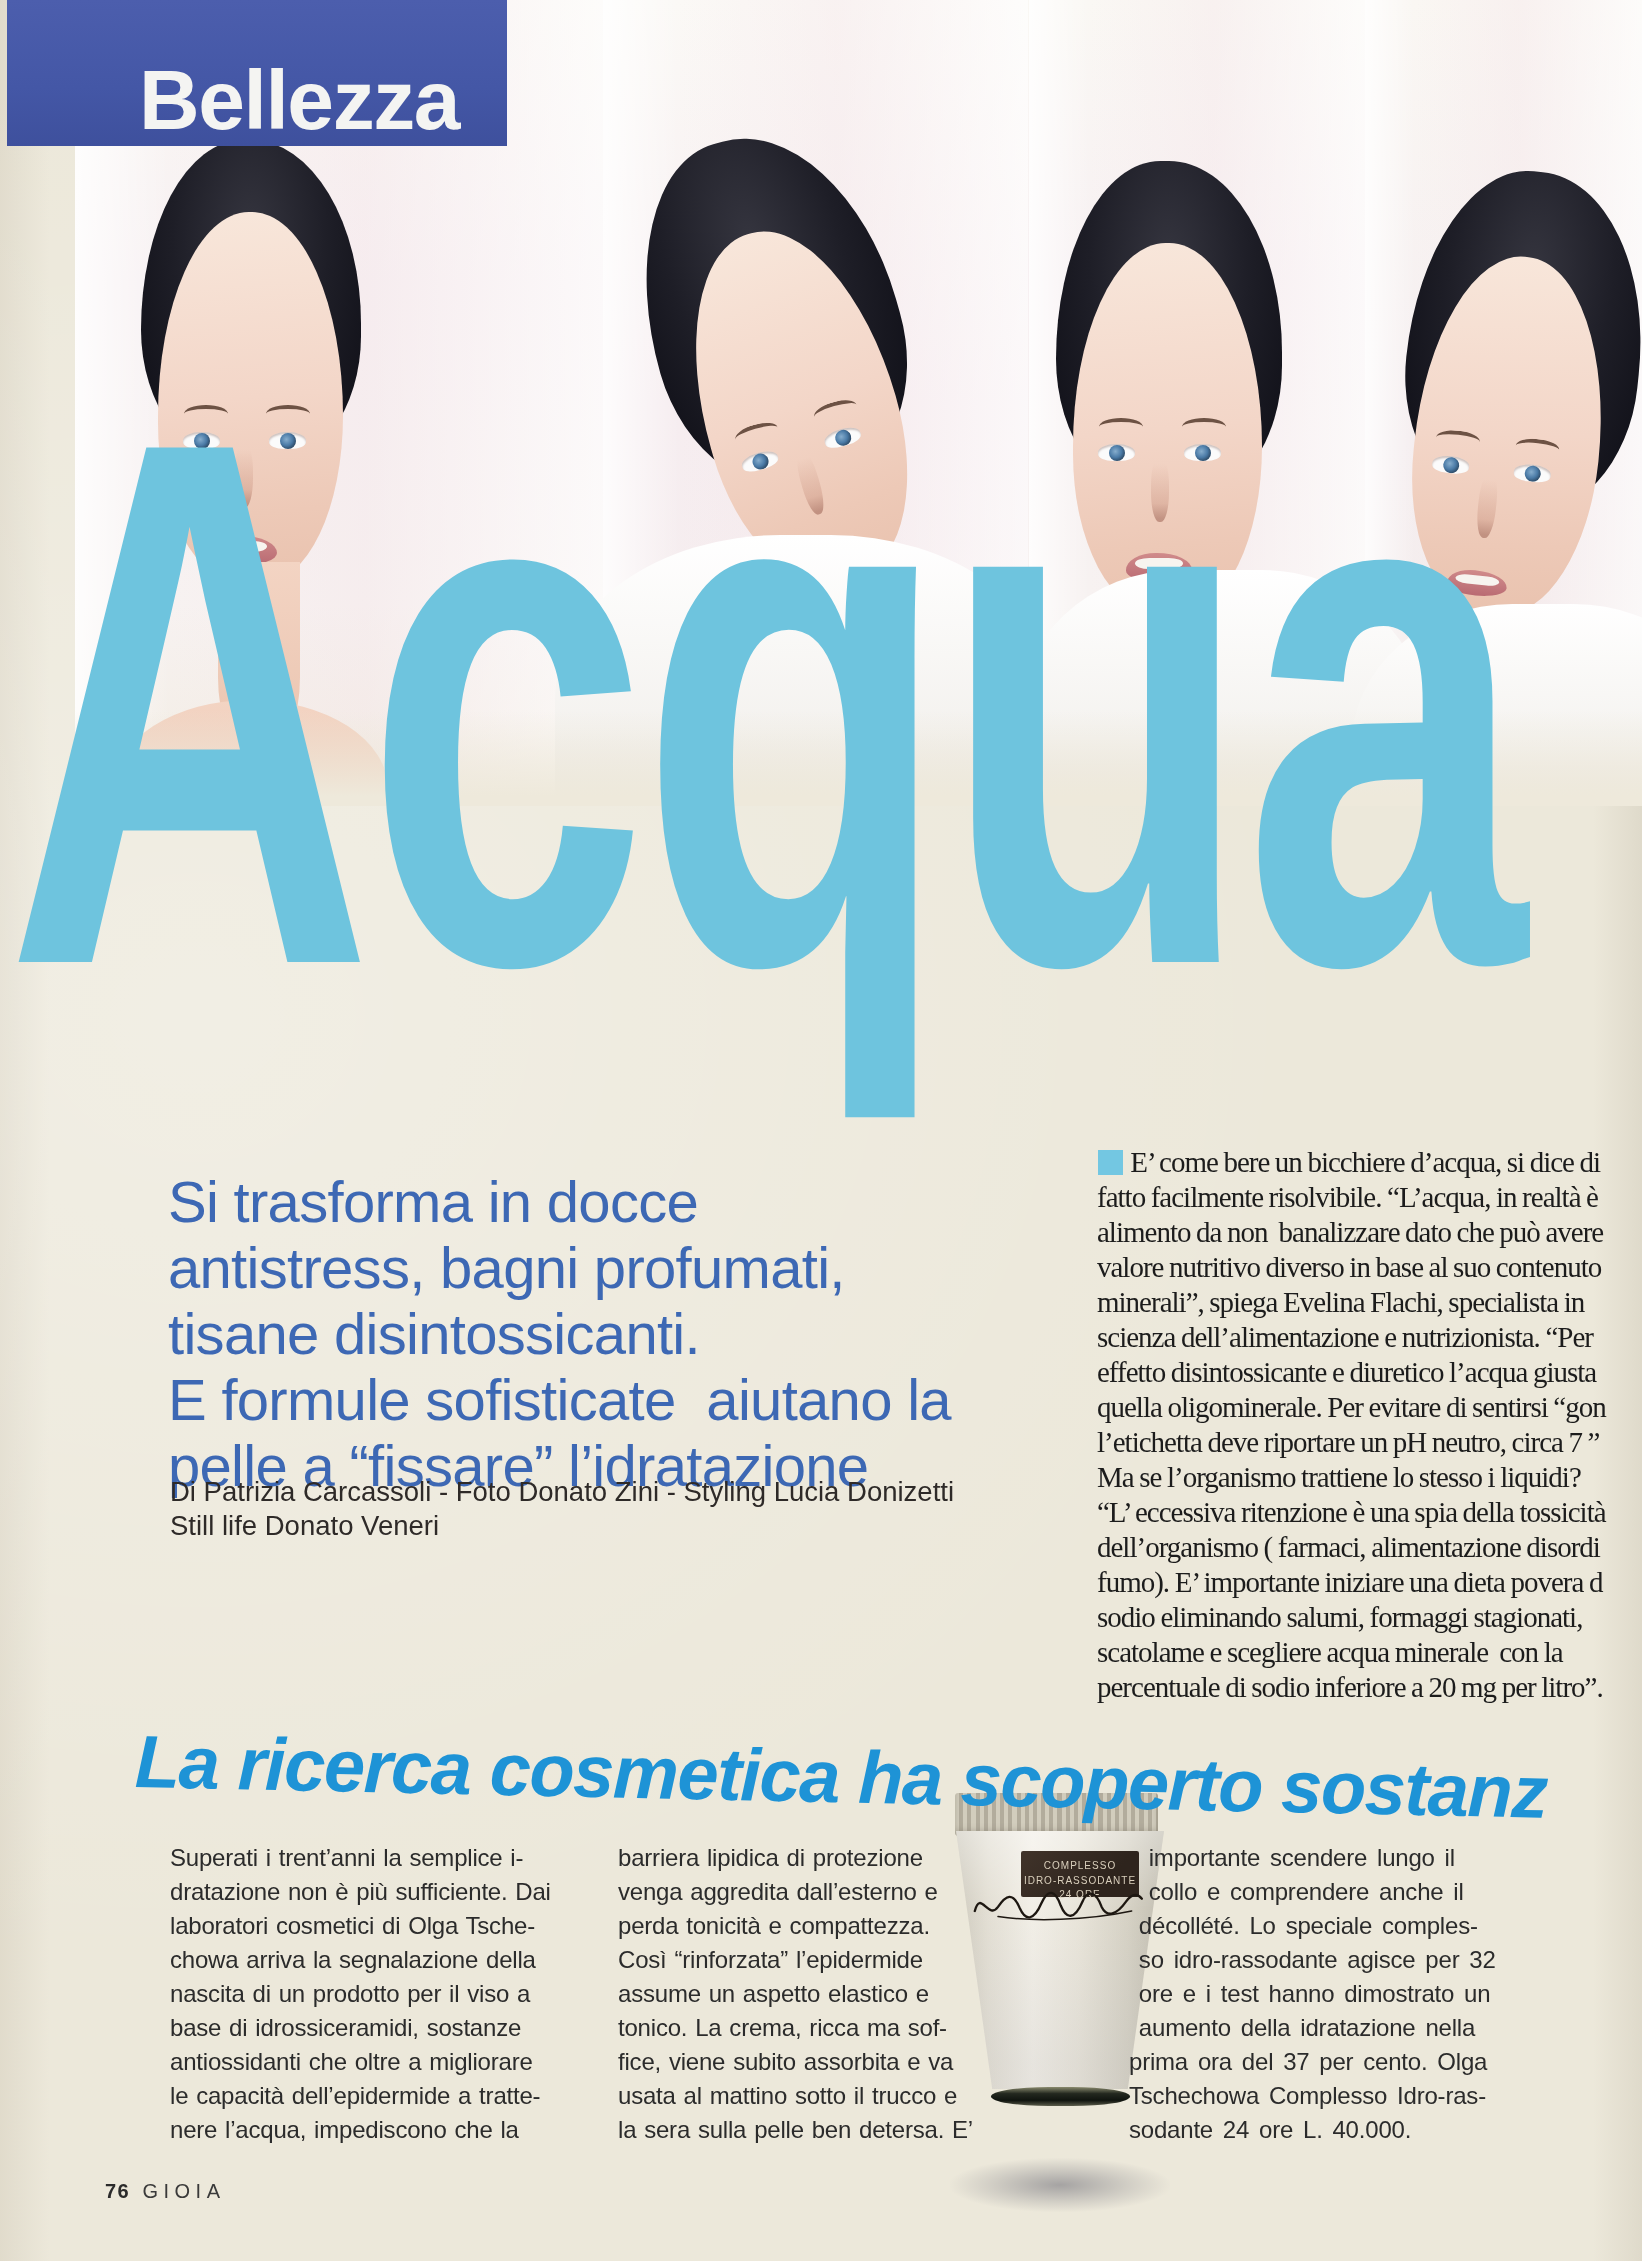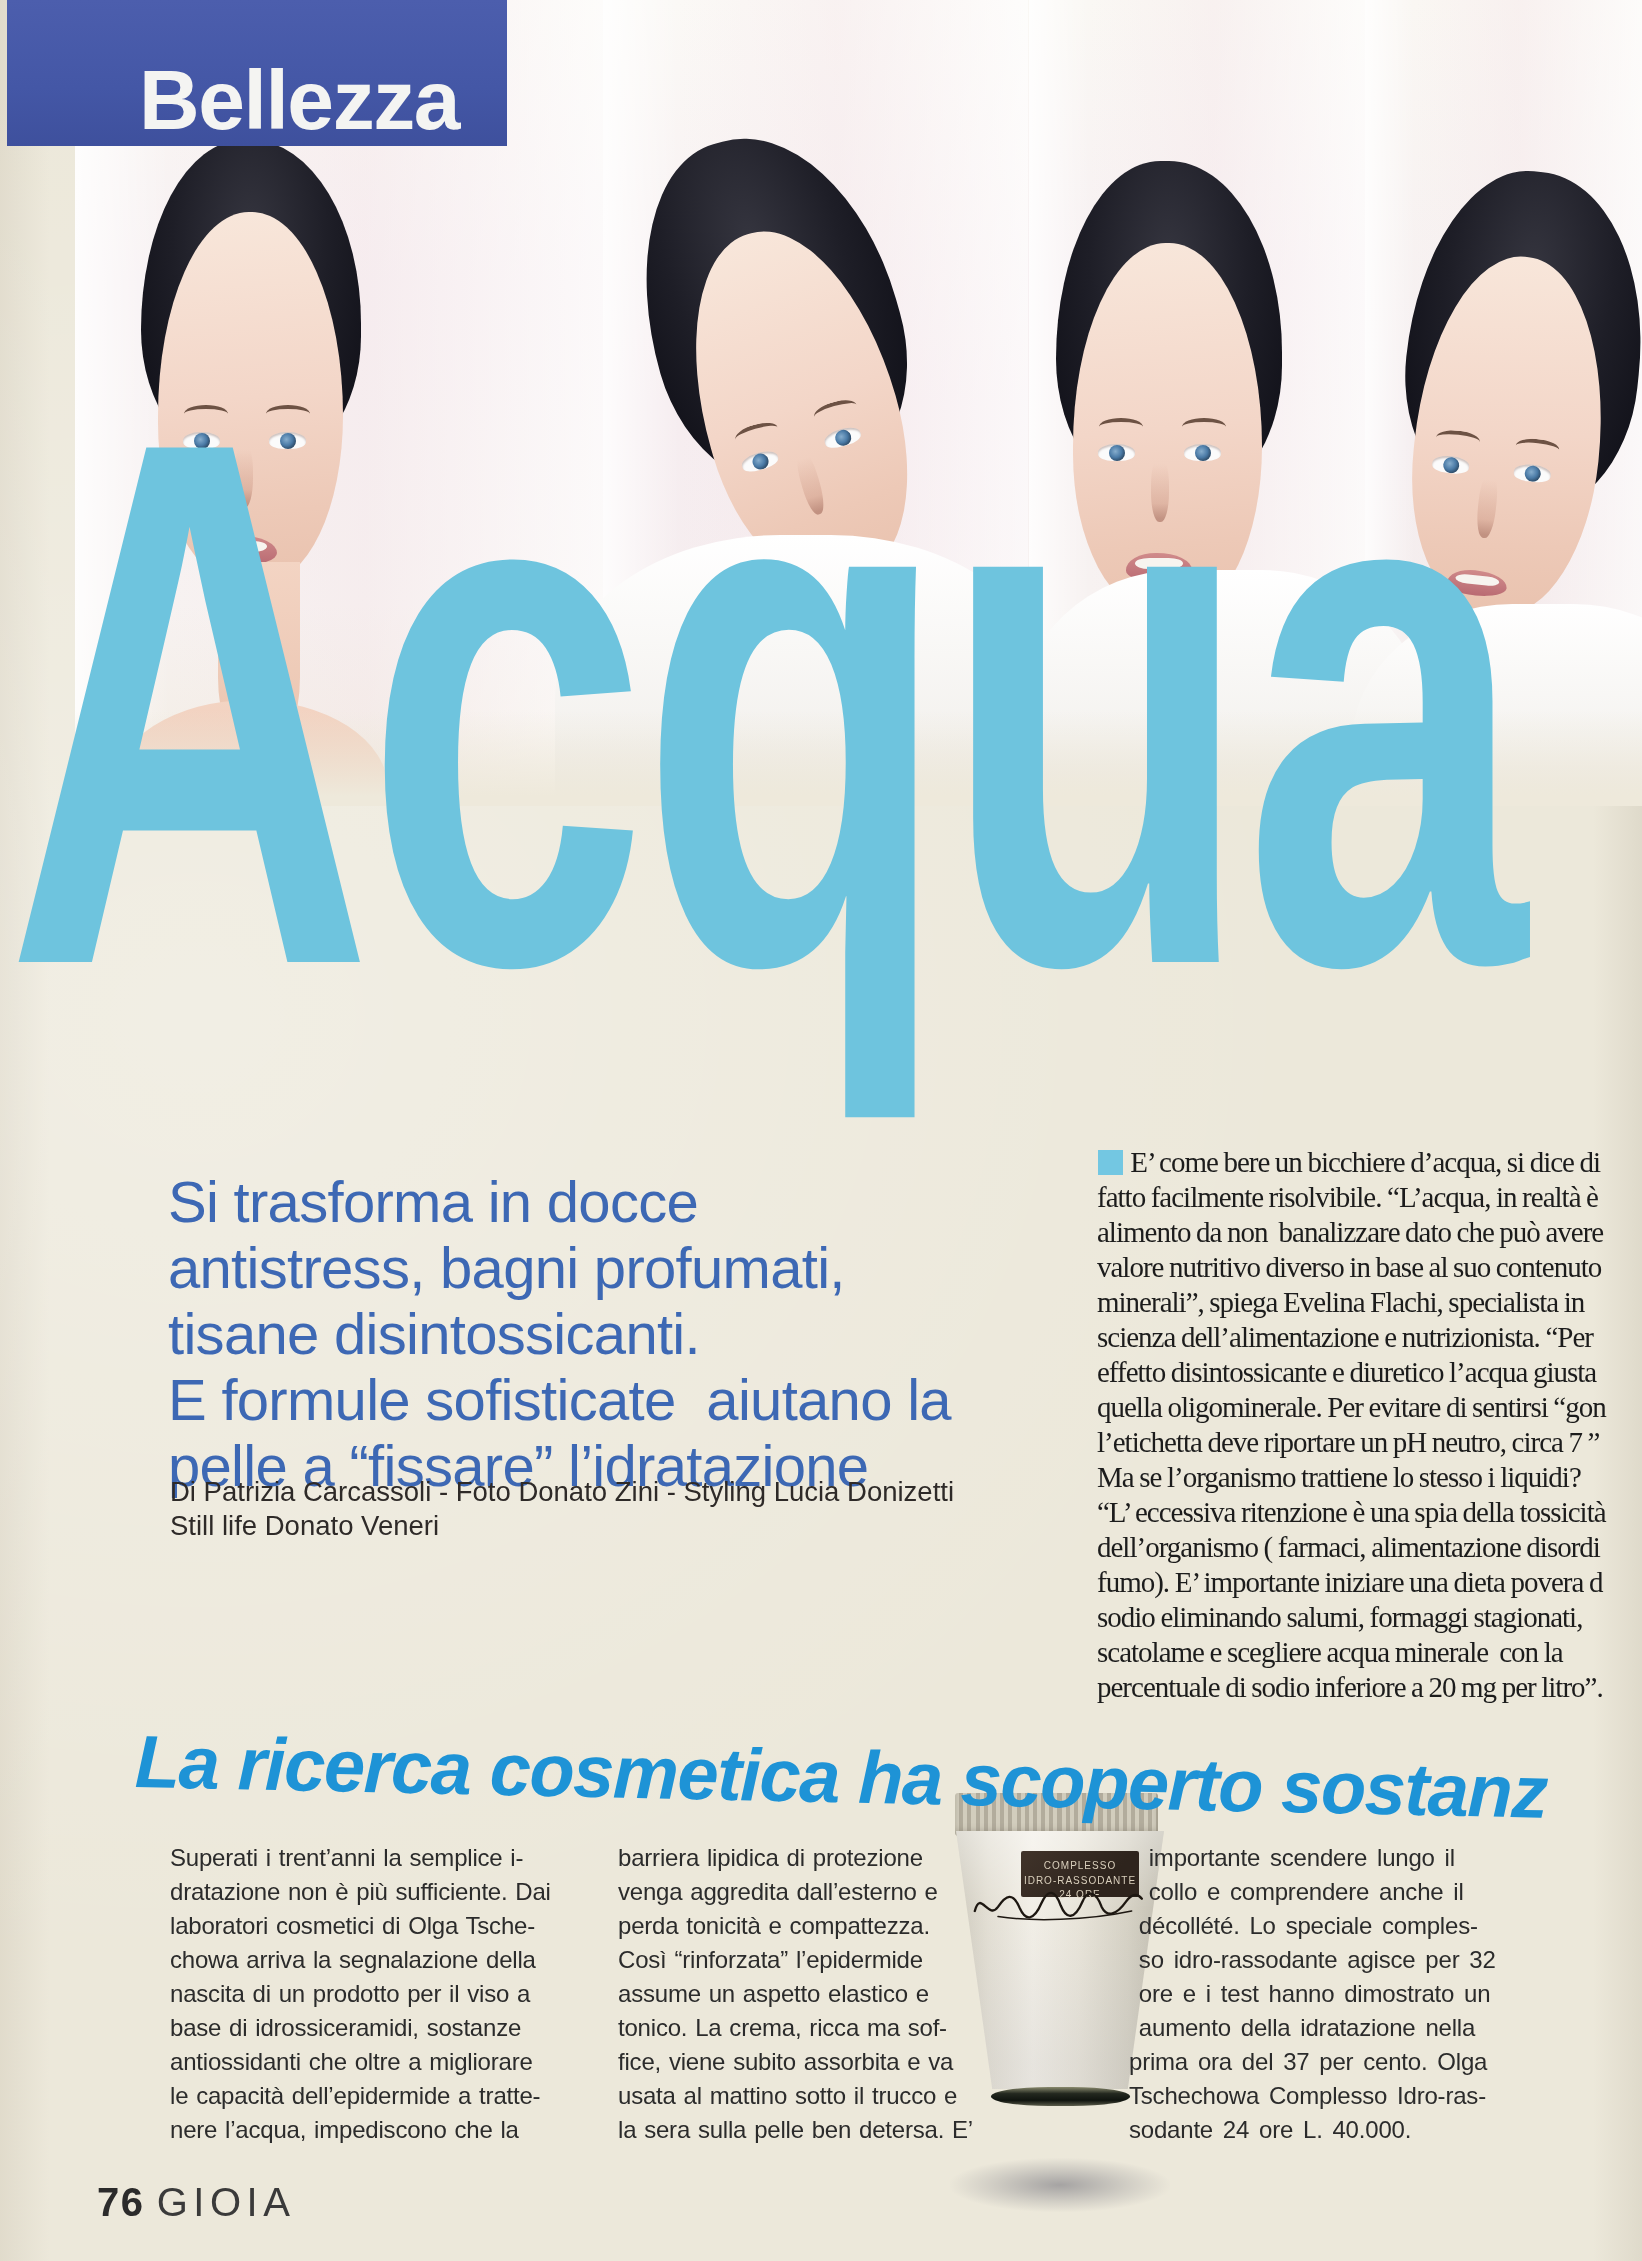--- a/index.html
+++ b/index.html
@@ -187,21 +187,21 @@
     position:absolute;left:48px;top:309px;width:130px;height:71px;
     border-radius:6.9px 6.9px 62px 62px/6.9px 6.9px 41px 41px;
     background:linear-gradient(90deg,#b3a univ270,#b3a270 0%,#d9c98c 25%,#eee0a4 45%,#e2d193 65%,#b7a570 90%,#a08e5c 100%);
   }
   .tube-shadow{
     position:absolute;left:3.4px;top:365px;width:220px;height:54px;
     background:radial-gradient(ellipse at 50% 50%,rgba(95,95,108,.5) 0%,rgba(95,95,108,.18) 45%,rgba(95,95,108,0) 72%);
   }
 
   
-  .folio{position:absolute;left:97px;top:2180px;z-index:5;font-size:40px;color:#2b2b2b;text-align:right;}
+  .folio{position:absolute;left:105px;top:2180px;z-index:5;font-size:20px;color:#2b2b2b;text-align:right;}
   .folio .num{font-weight:bold;letter-spacing:1.4px;}
   .folio .mag{margin-left:12.4px;letter-spacing:5.5px;color:#3a3a3a;}
 </style>
 </head>
 <body>
 
 <div class="page">
 
   <div class="photo-strip">
     <div class="photo-seg seg1"></div>

